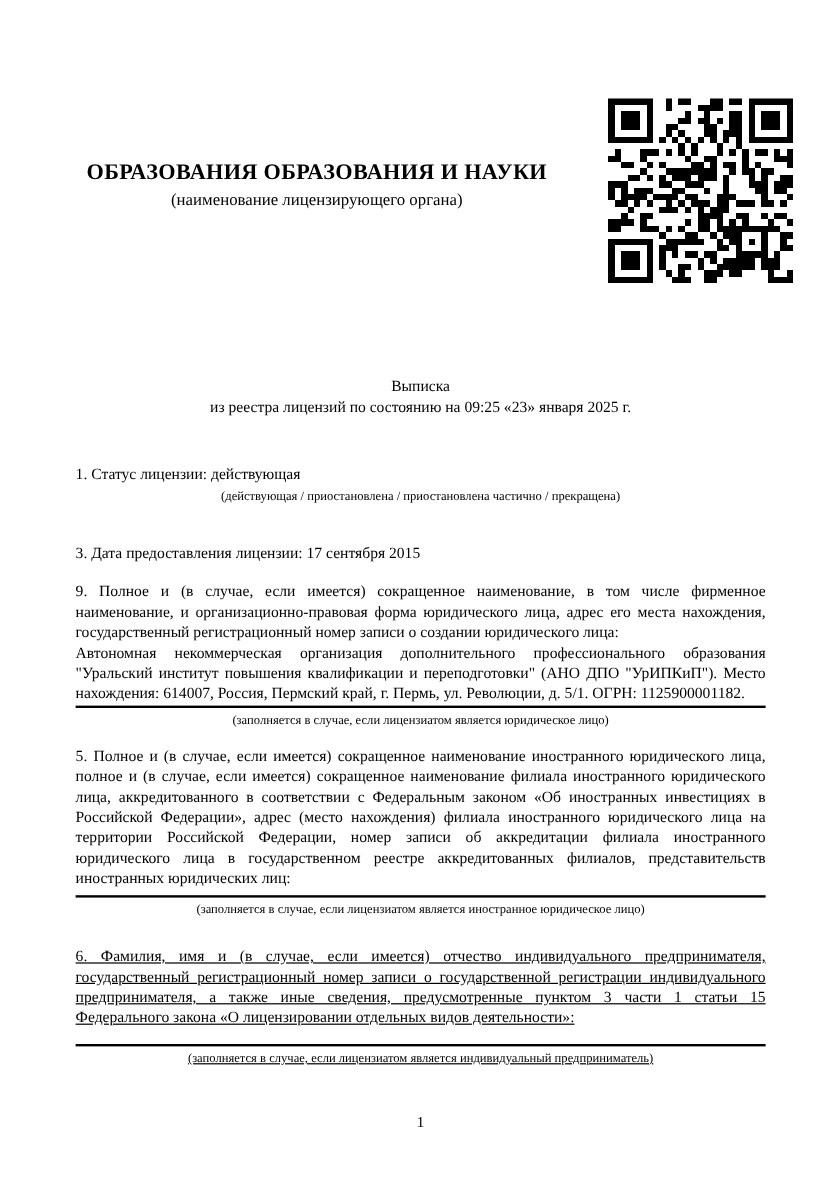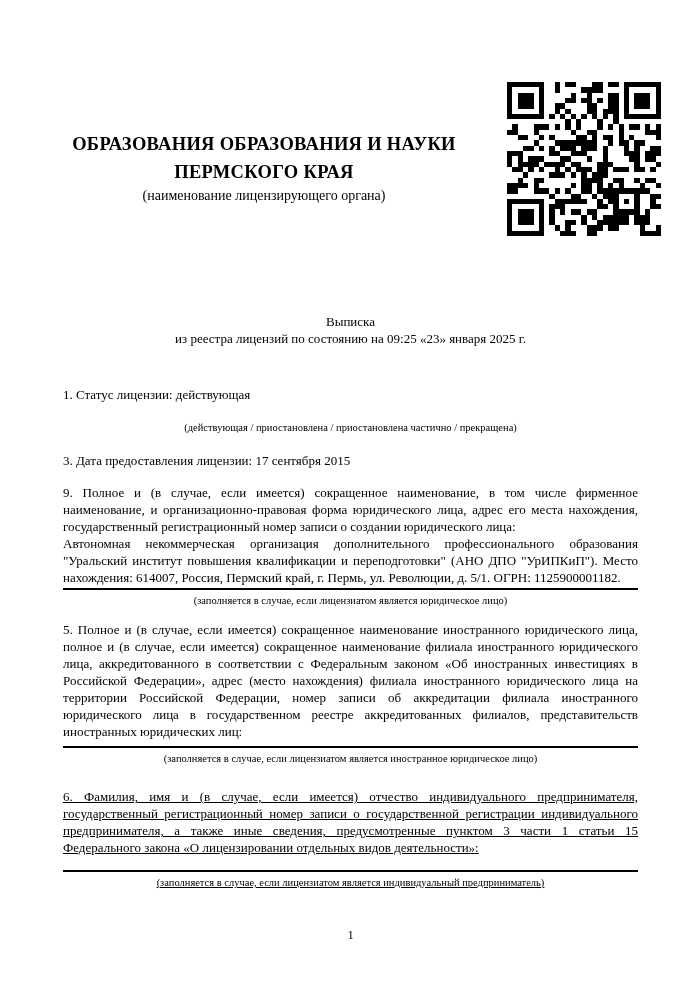--- a/index.html
+++ b/index.html
@@ -61,21 +61,21 @@
     line-height: 13px;
     text-align: center;
     margin-top: 4px;
   }
   .rule {
     border: 0;
     border-top: 2px solid #000000;
     height: 0;
   }
   .i1 { top: 386px; }
-  .i1 .note { margin-top: 18px; text-align: center; }
+  .i1 .note { margin-top: 5px; text-align: center; }
   .i2 { top: 420px; }
   .i3 { top: 452px; }
   .i4 { top: 484px; }
   .i4 .rule { margin-top: 2px; }
   .i5 { top: 621px; }
   .i5 .rule { margin-top: 6px; }
   .i6 { top: 788px; text-decoration: underline; }
   .i6 .rule { margin-top: 14px; }
   .i7 { top: 901px; }
   .page-number {
@@ -88,21 +88,20 @@
   }
 </style>
 </head>
 <body>
 
 <div class="page">
 
   <div class="header">
     <div class="org-name">
       <div>ОБРАЗОВАНИЯ ОБРАЗОВАНИЯ И НАУКИ</div>
-      <div>ПЕРМСКОГО КРАЯ</div>
     </div>
     <div class="org-caption">(наименование лицензирующего органа)</div>
   </div>
 
   <div class="qr-box"><svg viewBox="0 0 29 29" width="100%" height="100%" shape-rendering="crispEdges" fill="#000000">
         <rect x="0" y="0" width="1" height="1"></rect>
         <rect x="1" y="0" width="1" height="1"></rect>
         <rect x="2" y="0" width="1" height="1"></rect>
         <rect x="3" y="0" width="1" height="1"></rect>
         <rect x="4" y="0" width="1" height="1"></rect>

